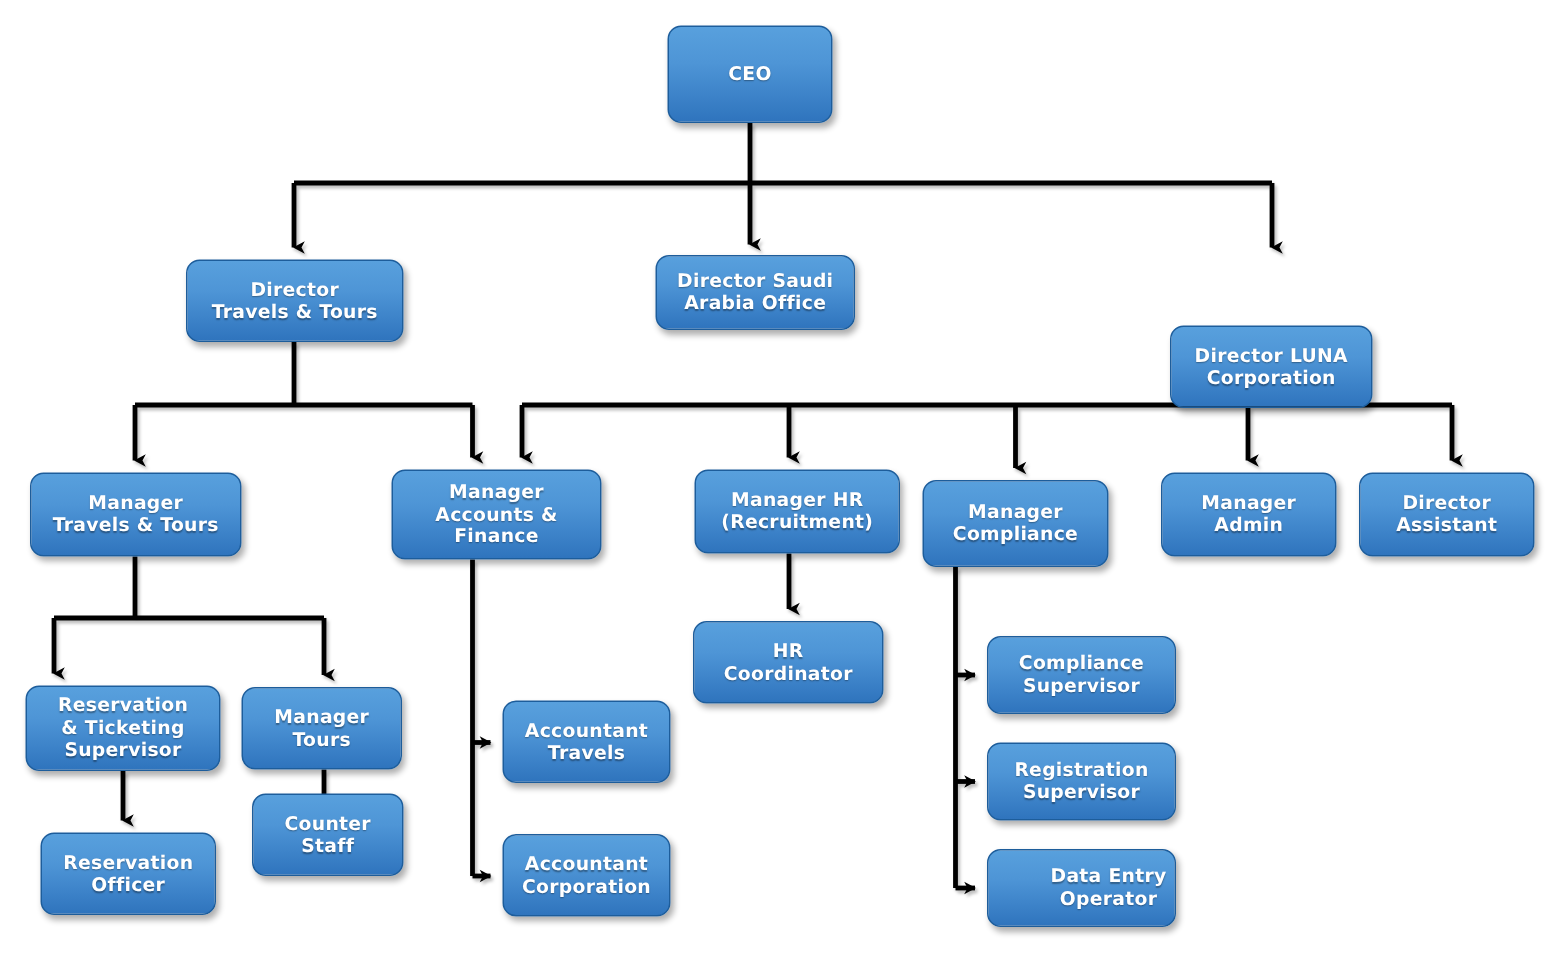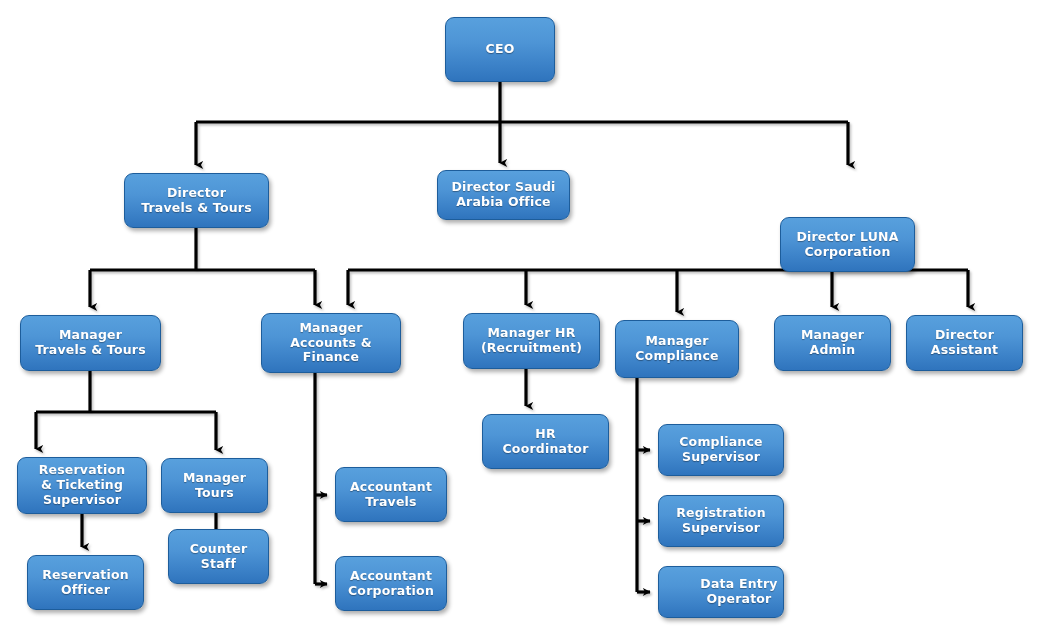--- a/index.html
+++ b/index.html
@@ -180,21 +180,21 @@
 Staff</span>
   </div>
   <div class="node" style="left: 335px; top: 467px; width: 112px; height: 55px;">
     <span class="node-label">Accountant
 Travels</span>
   </div>
   <div class="node" style="left: 335px; top: 556px; width: 112px; height: 55px;">
     <span class="node-label">Accountant
 Corporation</span>
   </div>
-  <div class="node" style="left: 482px; top: 414px; width: 127px; height: 55px;">
+  <div class="node" style="left: 462px; top: 414px; width: 127px; height: 55px;">
     <span class="node-label">HR
 Coordinator</span>
   </div>
   <div class="node" style="left: 658px; top: 424px; width: 126px; height: 52px;">
     <span class="node-label">Compliance
 Supervisor</span>
   </div>
   <div class="node" style="left: 658px; top: 495px; width: 126px; height: 52px; justify-content: center;">
     <span class="node-label">Registration
 Supervisor</span>

